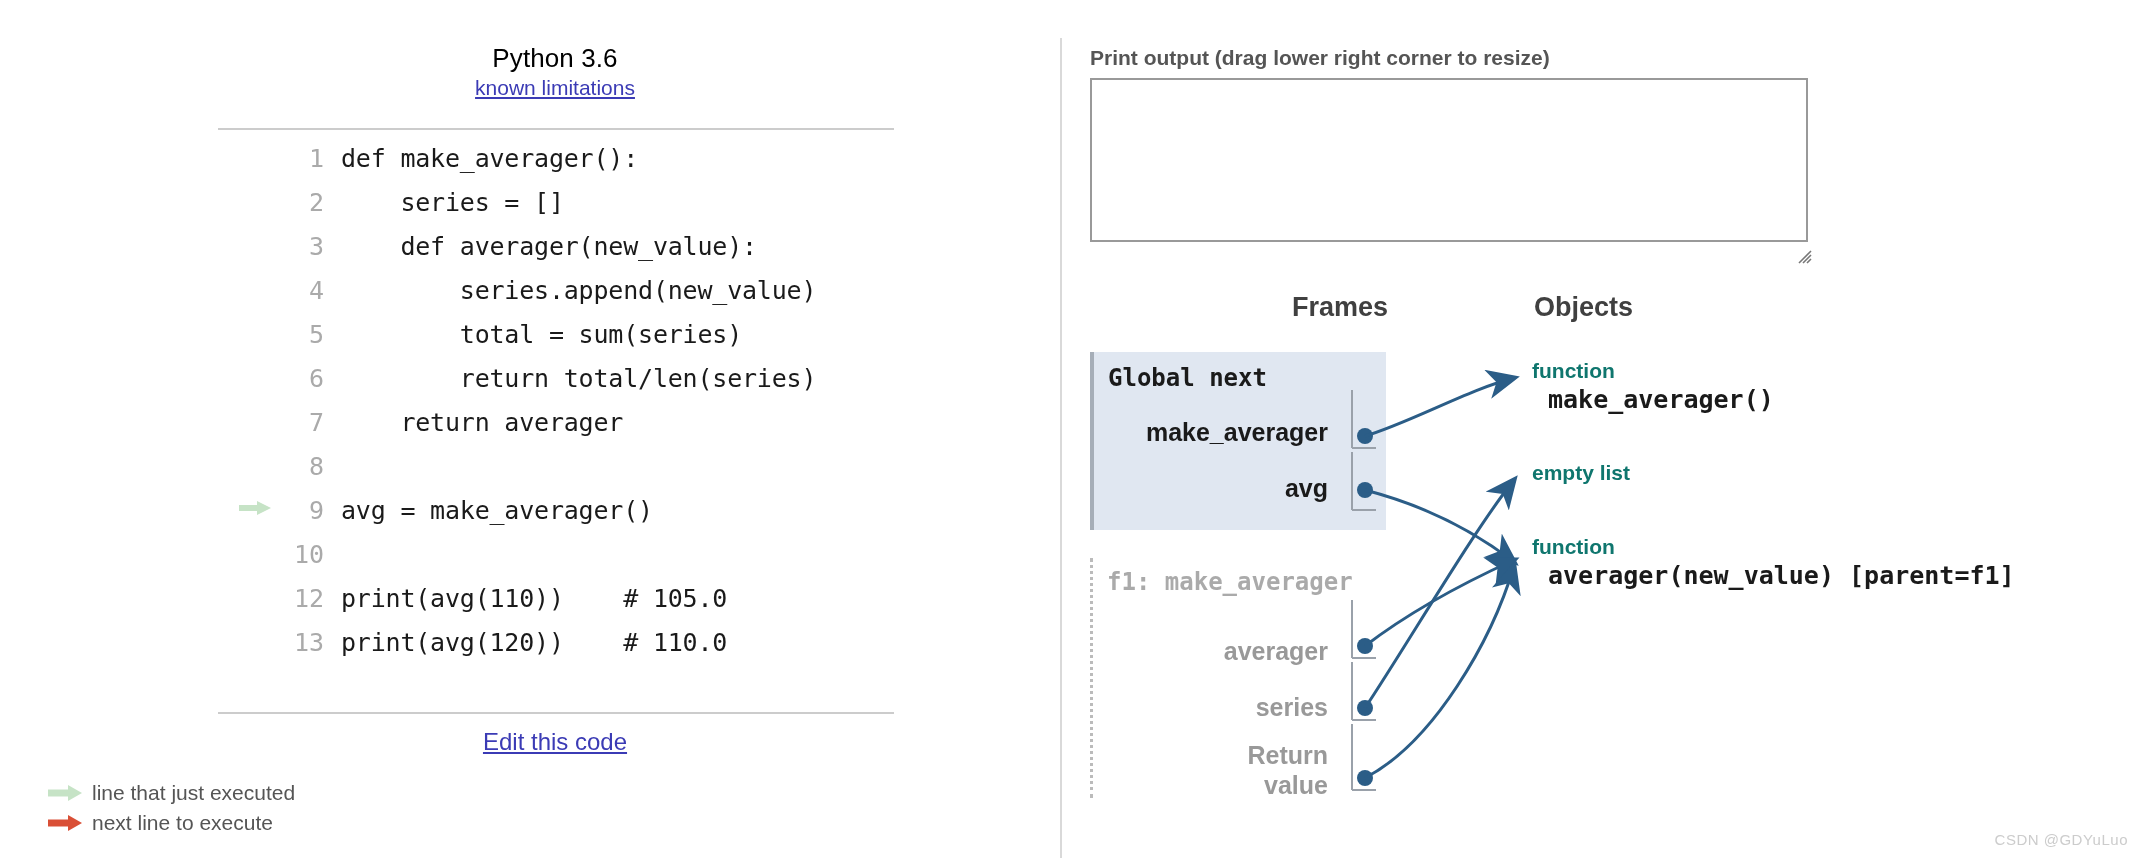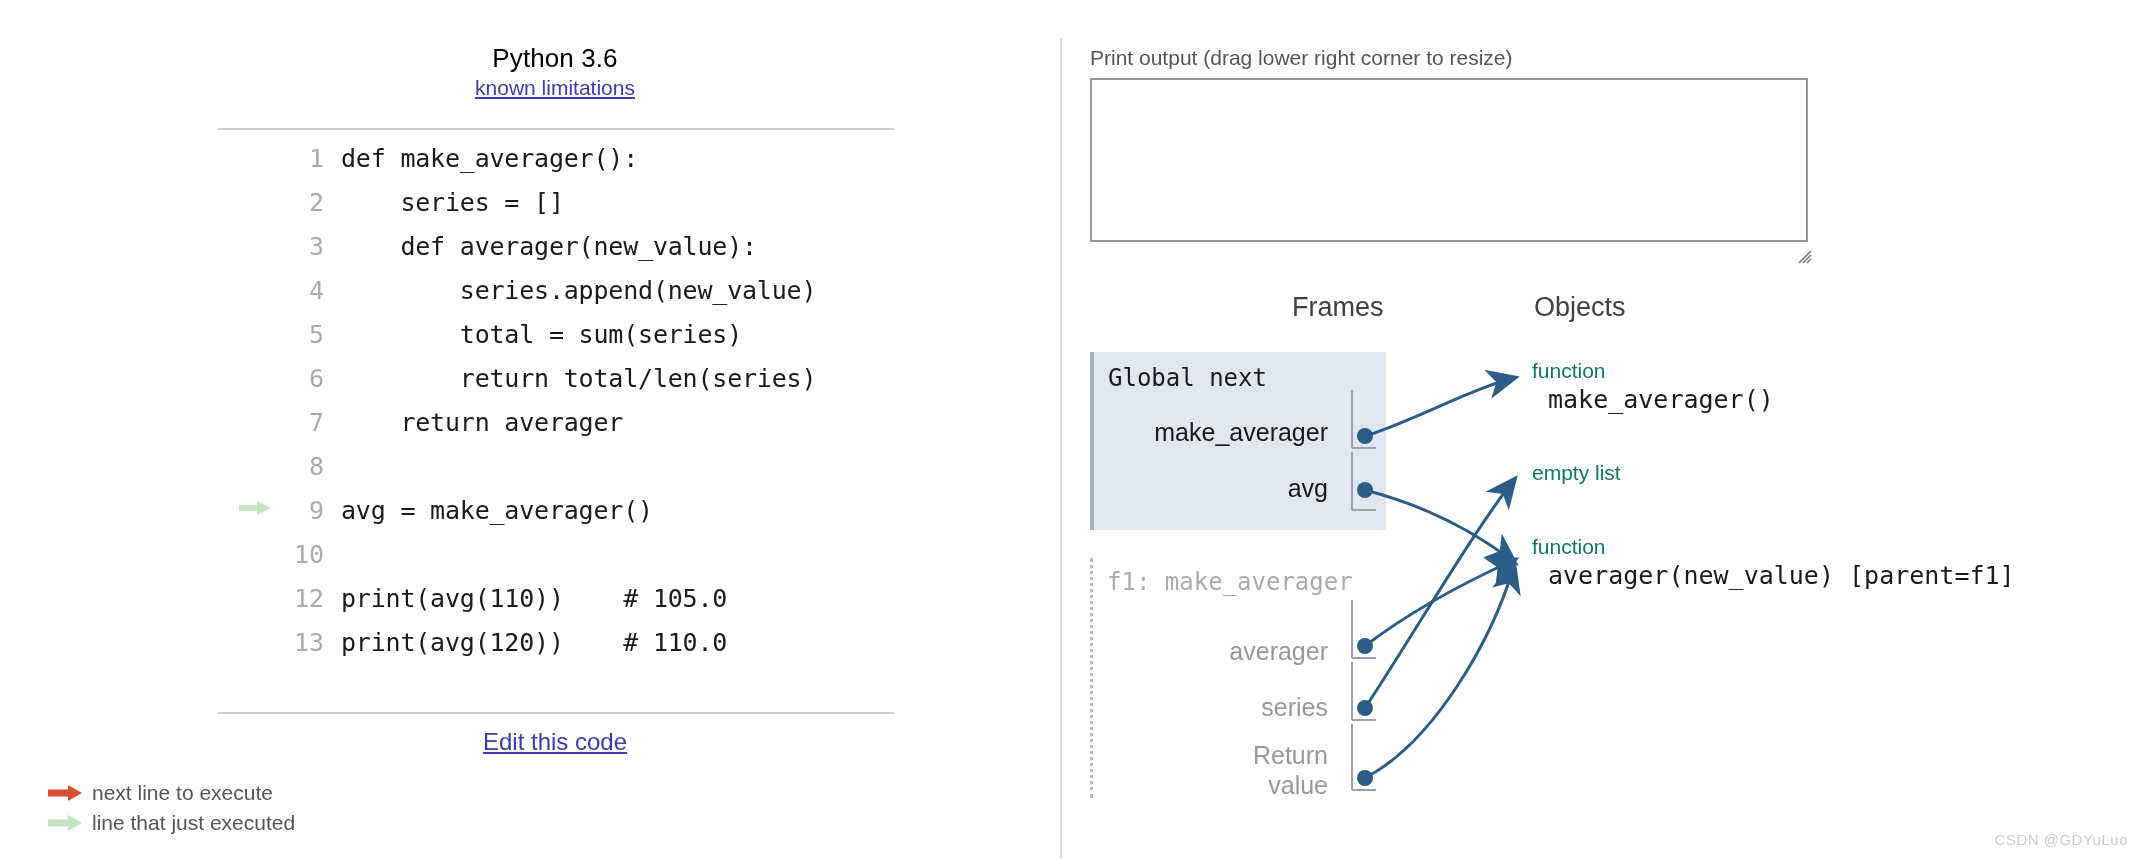--- a/index.html
+++ b/index.html
@@ -129,21 +129,21 @@
     top: 38px;
     width: 2px;
     height: 820px;
     background: #d9d9d9;
   }
 
   
   #right-panel {
     position: absolute;
     left: 1062px; top: 0;
-    width: 1084px; height: 860px;
+    width: 1084px; height: 860px; font-weight: bold;
   }
 
   #print-output-label {
     position: absolute;
     left: 28px;
     top: 46px;
     font-size: 21px;
     color: #555555;
   }
   #print-output-box {
@@ -349,38 +349,38 @@
           <td class="codeline-cell">print(avg(120))    # 110.0</td>
         </tr>
       </tbody>
   </table>
 
   <div class="hrule" id="hrule-bottom"></div>
 
   <a id="edit-this-code">Edit this code</a>
 
   <div id="legend">
+    <div class="legend-row">
+      <span class="legend-icon">
+        <svg width="36" height="18" viewBox="0 0 36 18">
+          <path d="M0 9 L22 9" stroke="#c6e3c6" stroke-width="7" fill="none"></path>
+          <path d="M20 1 L34 9 L20 17 Z" fill="#c6e3c6"></path>
+        </svg>
+      </span>
+      <span class="legend-label">line that just executed</span>
+    </div>
     <div class="legend-row">
       <span class="legend-icon">
         <svg width="36" height="18" viewBox="0 0 36 18">
           <path d="M0 9 L22 9" stroke="#d94f36" stroke-width="7" fill="none"></path>
           <path d="M20 1 L34 9 L20 17 Z" fill="#d94f36"></path>
         </svg>
       </span>
       <span class="legend-label">next line to execute</span>
     </div>
-    <div class="legend-row">
-      <span class="legend-icon">
-        <svg width="36" height="18" viewBox="0 0 36 18">
-          <path d="M0 9 L22 9" stroke="#c6e3c6" stroke-width="7" fill="none"></path>
-          <path d="M20 1 L34 9 L20 17 Z" fill="#c6e3c6"></path>
-        </svg>
-      </span>
-      <span class="legend-label">line that just executed</span>
-    </div>
   </div>
 </div>
 
 <div id="divider"></div>
 
 <div id="right-panel">
 
   <div id="print-output-label">Print output (drag lower right corner to resize)</div>
   <div id="print-output-box"></div>
   <span id="resize-handle">

